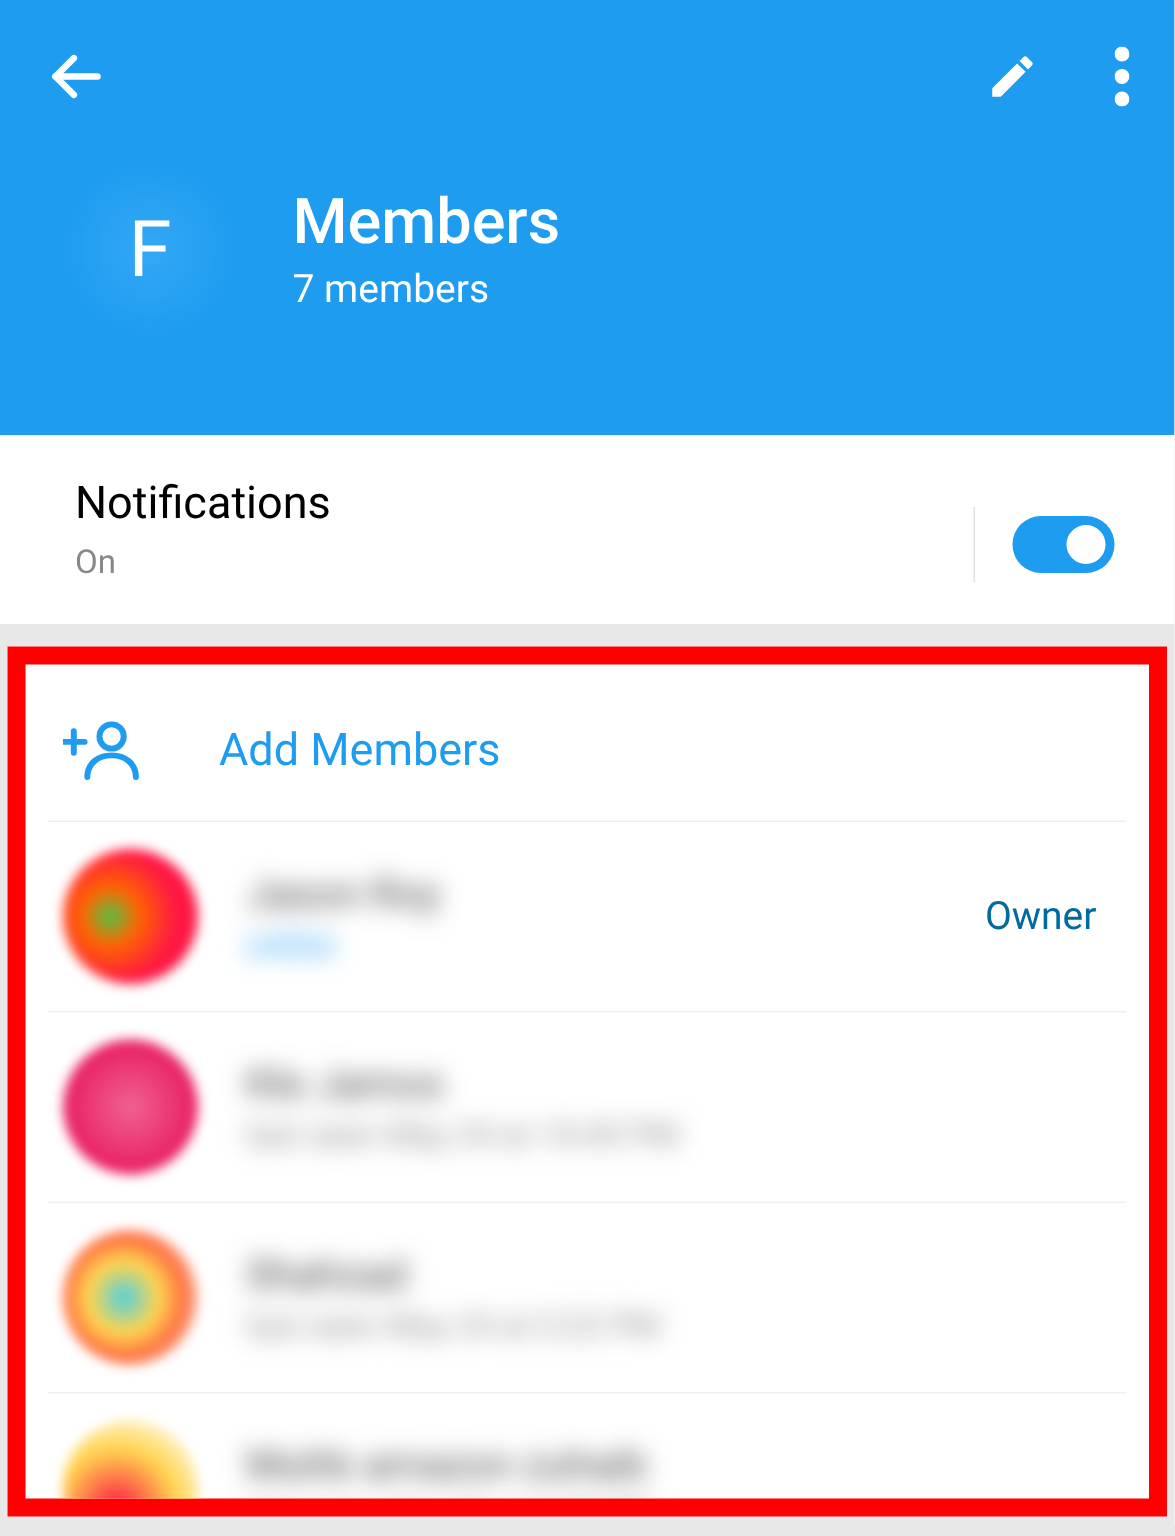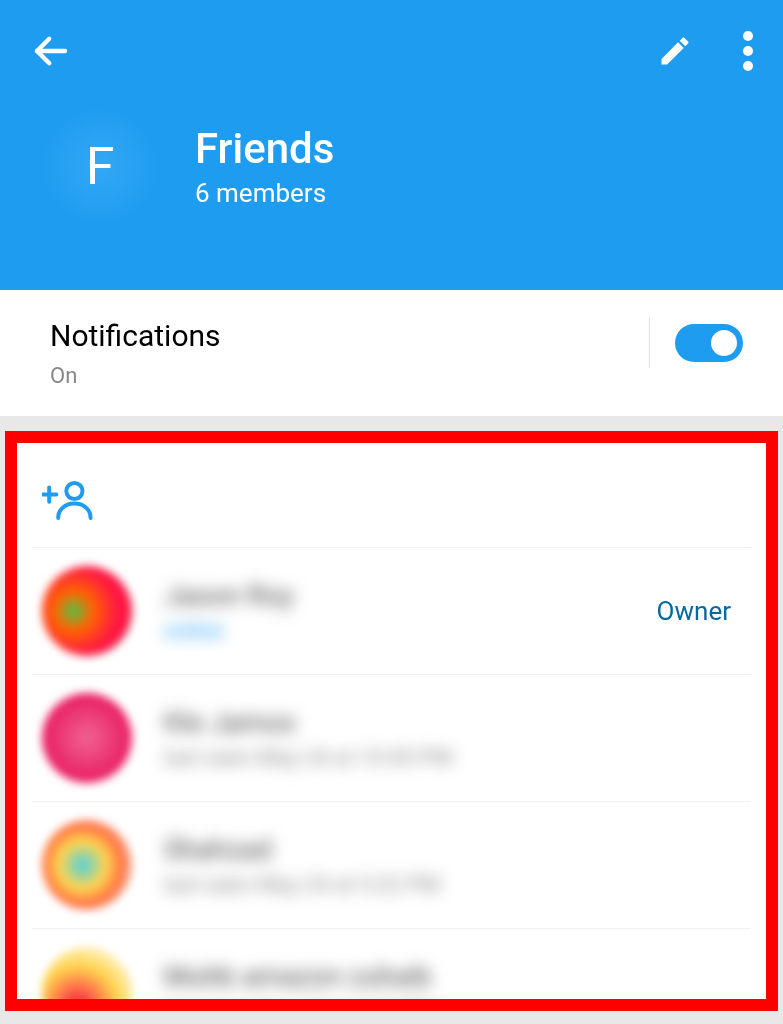--- a/index.html
+++ b/index.html
@@ -88,21 +88,21 @@
     .group-subtitle {
       color: white;
       font-size: 26px;
       font-weight: 400;
     }
 
     .notifications-section {
       background: white;
       padding: 28px 40px 28px 50px;
       display: flex;
-      align-items: flex-start;
+      align-items: flex-end;
       justify-content: space-between;
       margin-bottom: 15px;
     }
 
     .notifications-left {
       display: flex;
       flex-direction: column;
       gap: 10px;
     }
 
@@ -251,22 +251,22 @@
         </svg>
       </div>
     </div>
   </div>
 
   <div class="group-info">
     <div class="group-avatar">
       <span>F</span>
     </div>
     <div>
-      <div class="group-title">Friends</div>
-      <div class="group-subtitle">6 members</div>
+      <div class="group-title">Members</div>
+      <div class="group-subtitle">7 members</div>
     </div>
   </div>
 </div>
 
 <div class="notifications-section">
   <div class="notifications-left">
     <div class="notifications-title">Notifications</div>
     <div class="notifications-status">On</div>
   </div>
   <div class="notifications-right">
@@ -278,20 +278,21 @@
 </div>
 
 <div class="members-panel">
   <div class="add-members-row">
     <svg width="54" height="44" viewBox="0 0 30 24" fill="none" stroke="#1e9cf0" stroke-width="2.2" stroke-linecap="round" stroke-linejoin="round">
       <circle cx="18" cy="7" r="4.5"></circle>
       <path d="M9 22c0-5 4-8 9-8s9 3 9 8"></path>
       <line x1="0" y1="9" x2="8" y2="9"></line>
       <line x1="4" y1="5" x2="4" y2="13"></line>
     </svg>
+    <div class="add-members-label">Add Members</div>
   </div>
 
   <div class="member-row">
     <div class="member-avatar avatar-1"></div>
     <div class="member-info">
       <div class="member-name">Jason Roy</div>
       <div class="member-status online">online</div>
     </div>
     <div class="member-role">Owner</div>
   </div>

